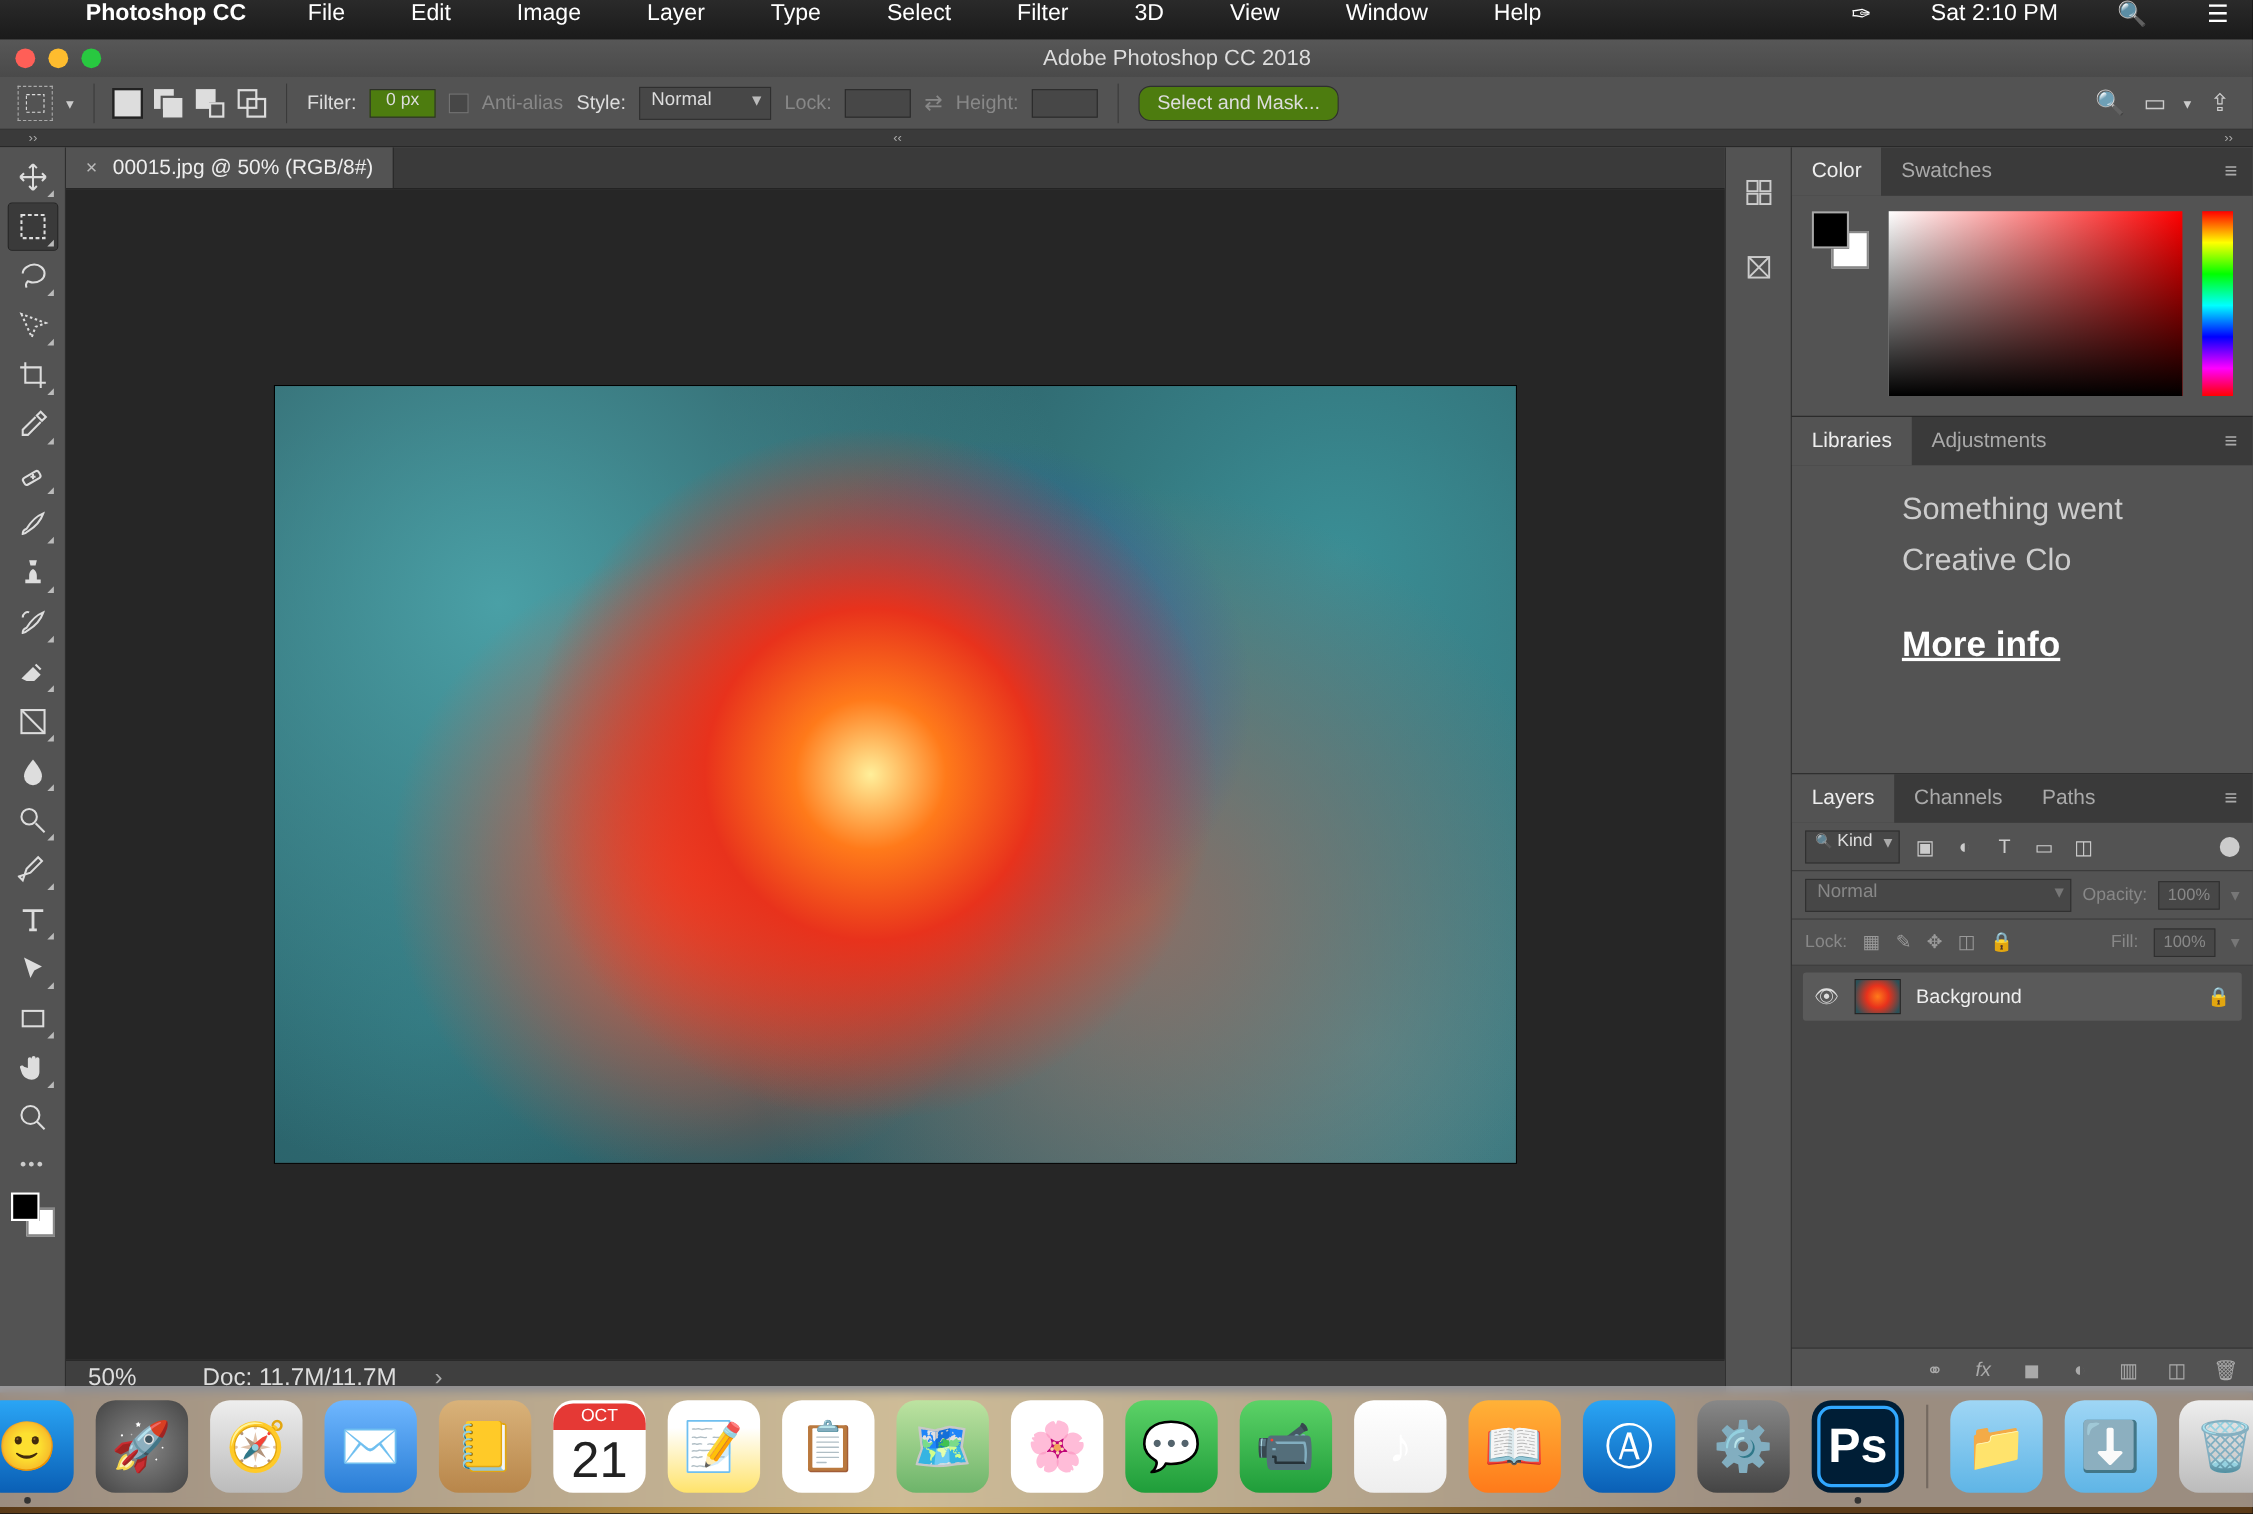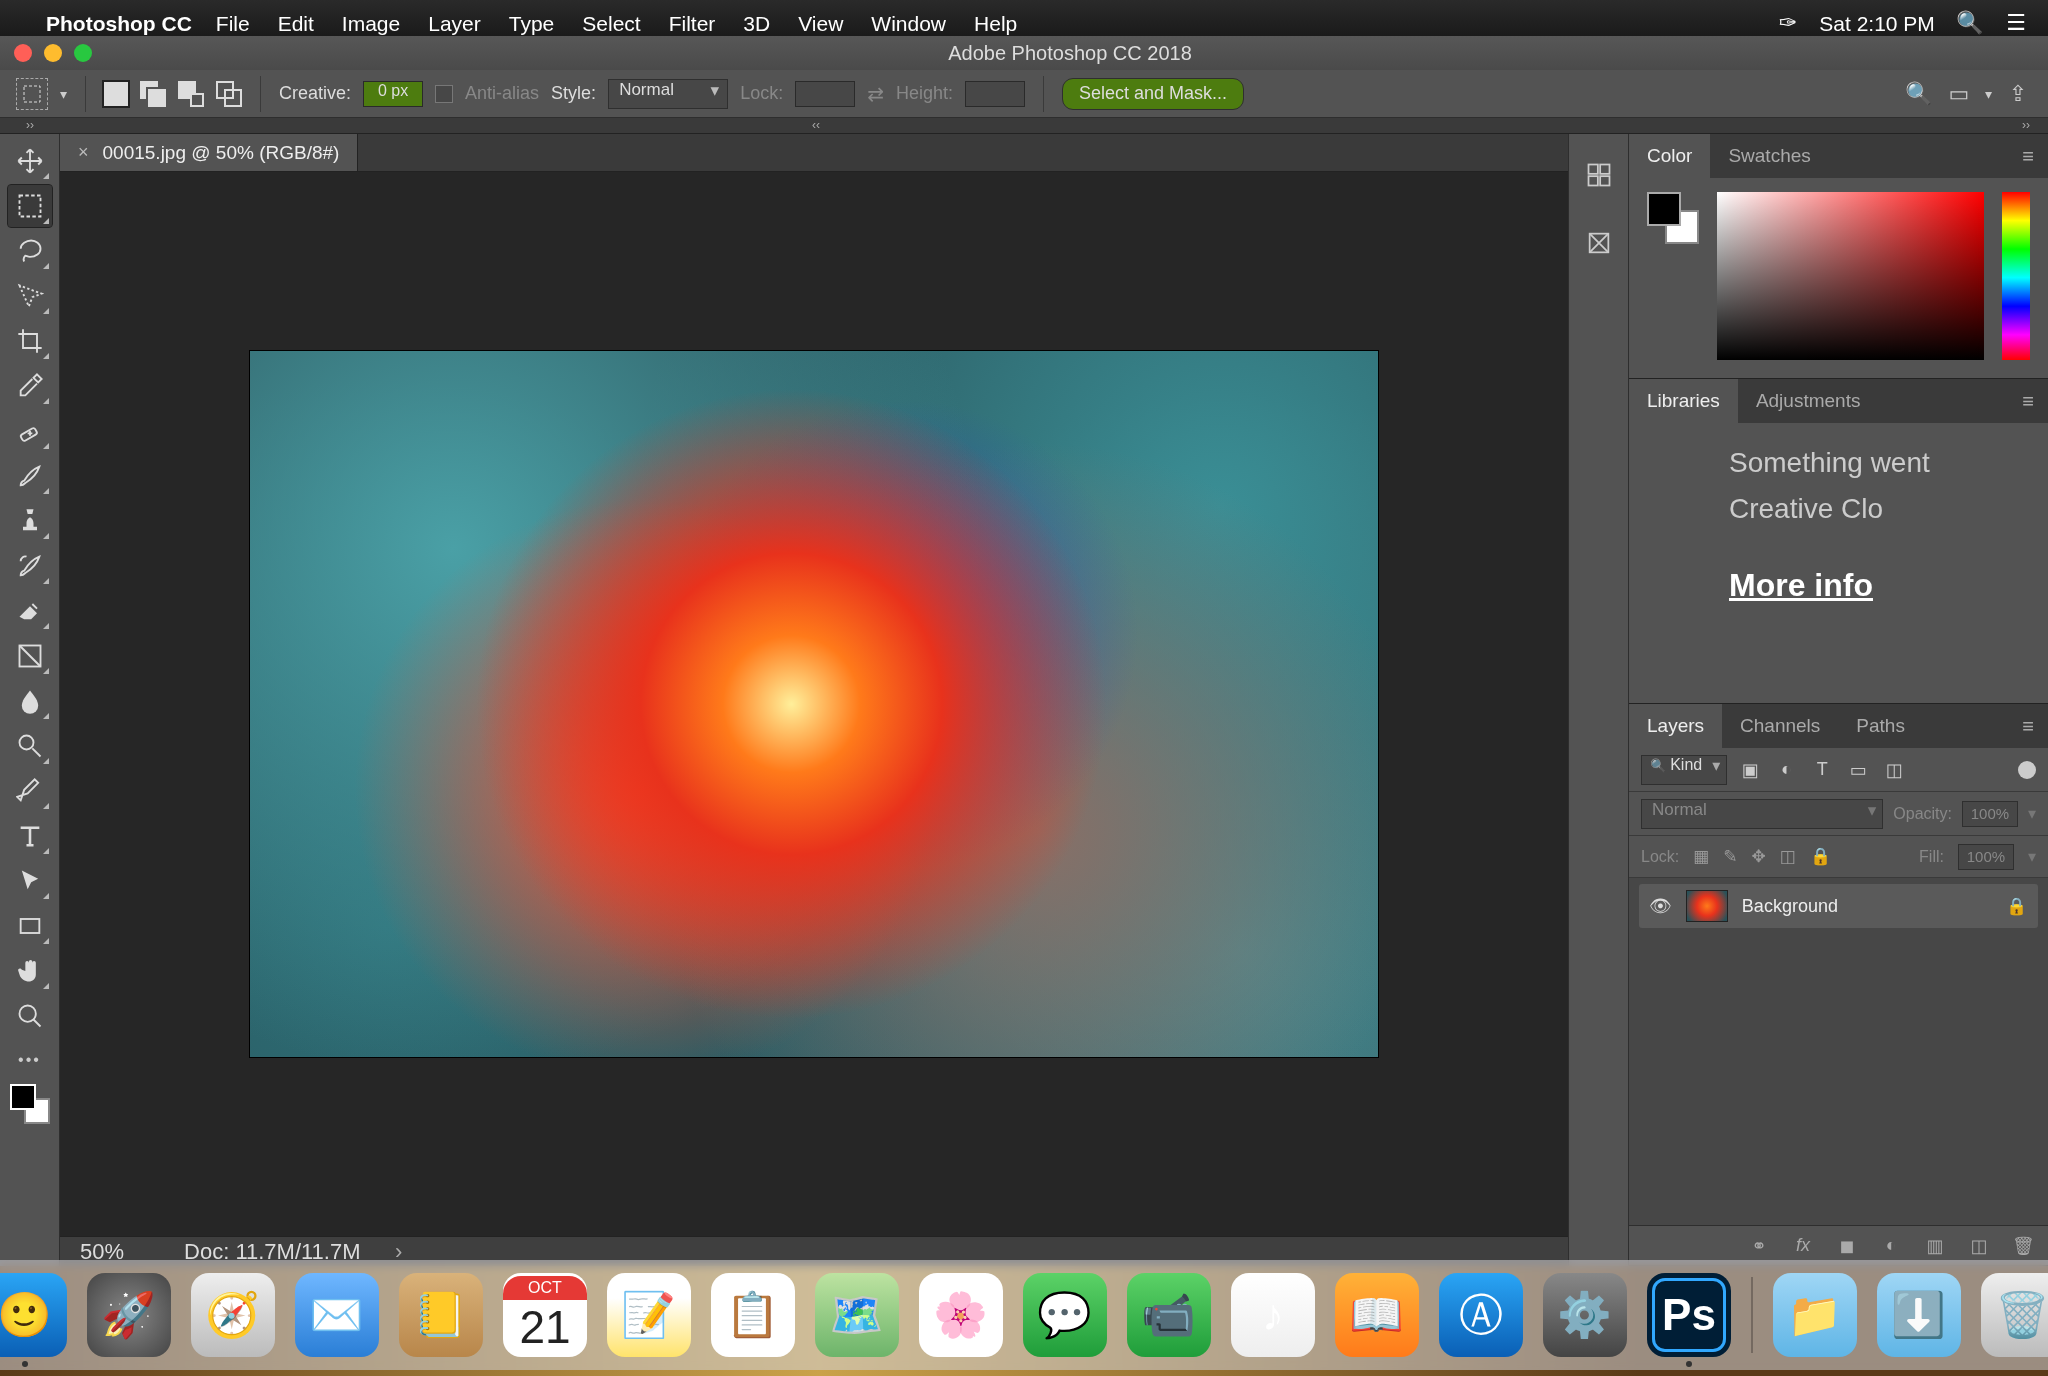--- a/index.html
+++ b/index.html
@@ -1,19 +1,19 @@
 <!DOCTYPE html>
 <html><head>
 <meta charset="utf-8">
 <style>
 * { margin: 0; padding: 0; box-sizing: border-box; font-family: -apple-system, "Helvetica Neue", Arial, sans-serif; user-select: none; }
 body { width: 2048px; height: 1376px; background: #000; overflow: hidden; position: relative; }
 
 
-.mac-menubar { height: 36px; background: linear-gradient(#2a2a2a,#1a1a1a); display: flex; align-items: flex-end; color: #fff; font-size: 21px; padding: 0 22px; }
+.mac-menubar { height: 36px; background: linear-gradient(#2a2a2a,#1a1a1a); display: flex; align-items: flex-start; color: #fff; font-size: 21px; padding: 0 22px; gap: 32px; }
 .mac-menubar .apple { font-size: 25px; margin-right: 24px; }
 .mac-menubar .app-name { font-weight: 700; margin-right: 24px; }
 .mac-menubar .mitem { margin-right: 28px; }
 .mac-menubar .spacer { flex: 1; }
 .mac-menubar .right-item { margin-left: 22px; font-size: 22px; }
 .mac-menubar .datetime { font-size: 21px; }
 
 
 .window { position: absolute; top: 36px; left: 0; right: 0; height: 1230px; background: #535353; display: flex; flex-direction: column; }
 .titlebar { height: 34px; background: linear-gradient(#575757,#4a4a4a); display: flex; align-items: center; }
@@ -200,21 +200,21 @@
     </div>
     <div style="position:relative;width:26px;height:26px;">
       <div style="position:absolute;width:18px;height:18px;background:#ddd;left:0;top:0;"></div>
       <div style="position:absolute;width:14px;height:14px;background:#535353;right:0;bottom:0;border:2px solid #ddd;"></div>
     </div>
     <div style="position:relative;width:26px;height:26px;">
       <div style="position:absolute;width:18px;height:18px;border:2px solid #ddd;left:0;top:0;"></div>
       <div style="position:absolute;width:18px;height:18px;border:2px solid #ddd;right:0;bottom:0;"></div>
     </div>
     <div class="opt-divider"></div>
-    <span class="opt-label">Creative:</span>
+    <span class="opt-label">Filter:</span>
     <div class="opt-input">0 px</div>
     <div class="opt-check"></div>
     <span class="opt-label" style="color:#888">Anti-alias</span>
     <span class="opt-label">Style:</span>
     <div class="opt-select" style="width:120px">Normal</div>
     <span class="opt-label" style="color:#888">Lock:</span>
     <div class="opt-input" style="background:#474747"></div>
     <span style="color:#888;font-size:20px">⇄</span>
     <span class="opt-label" style="color:#888">Height:</span>
     <div class="opt-input" style="background:#474747"></div>

